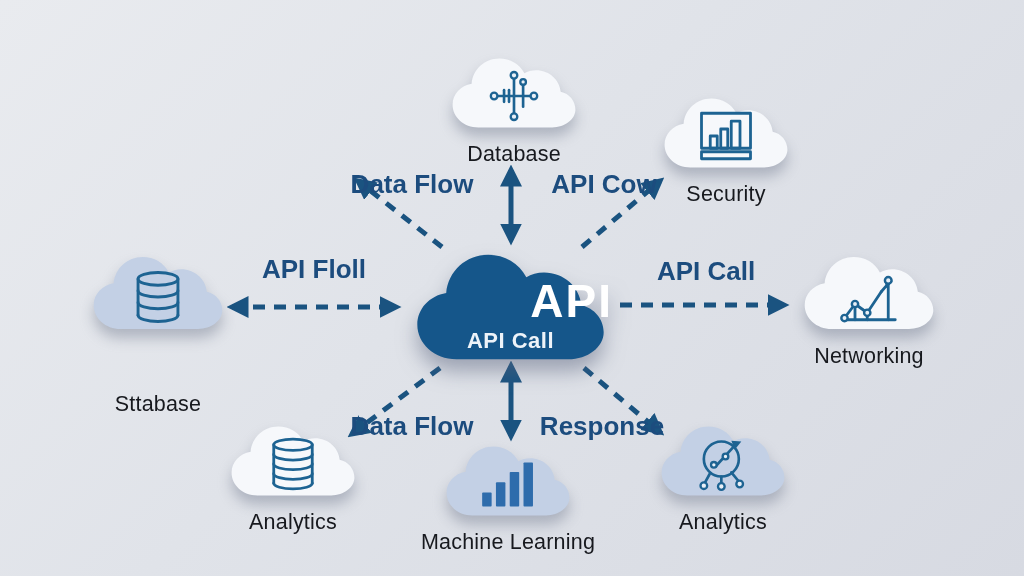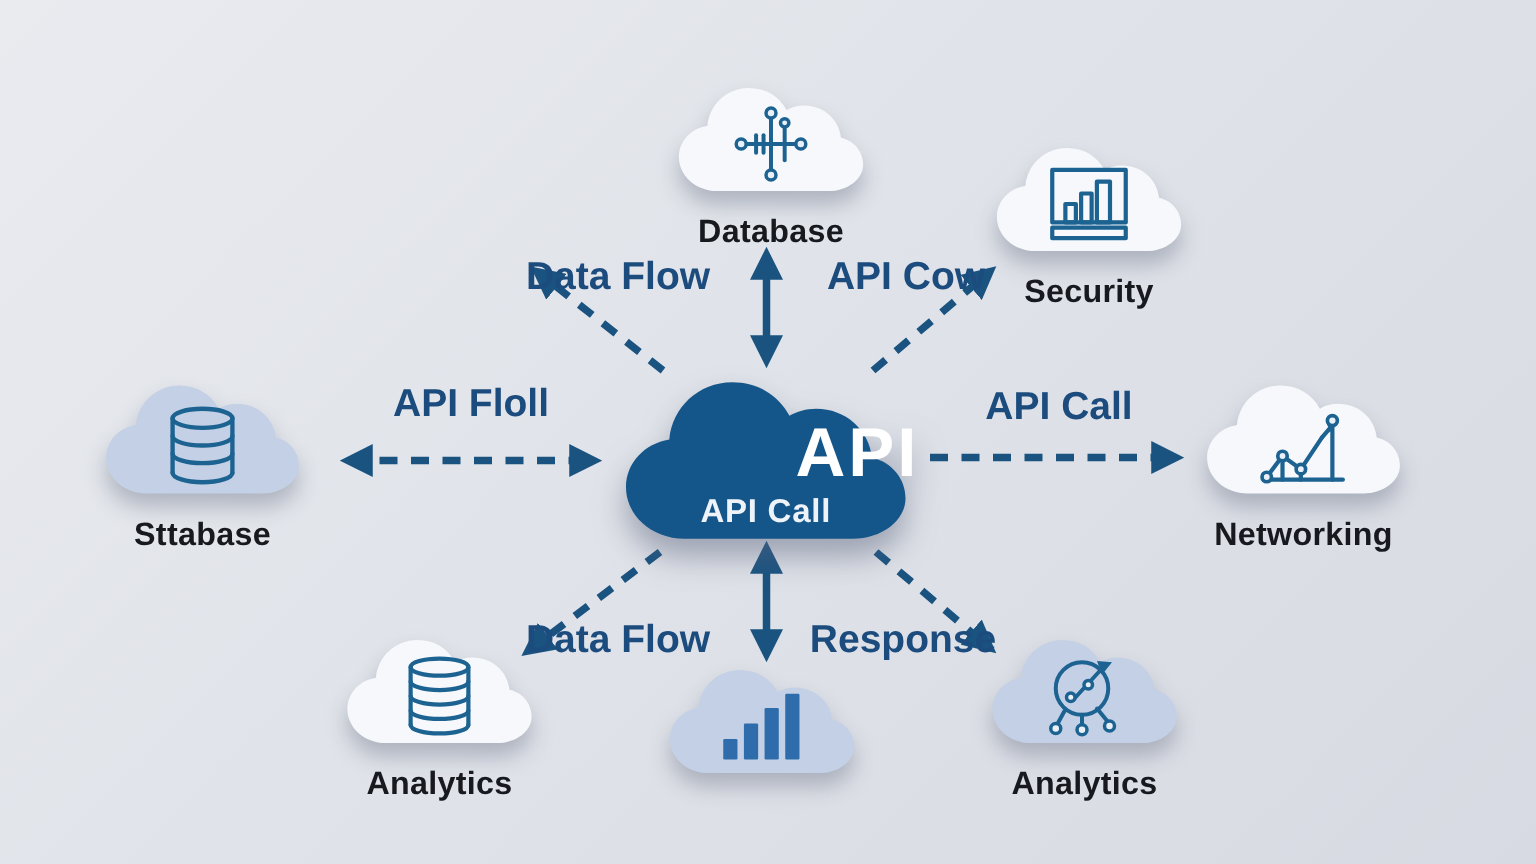--- a/index.html
+++ b/index.html
@@ -11,21 +11,21 @@
   }
   svg.arrows { position:absolute; inset:0; width:1024px; height:576px; }
   .node { position:absolute; display:flex; flex-direction:column; align-items:center; }
   .cloud-wrap { position:relative; width:100%; }
   .cloud-shape { width:100%; height:100%; display:block; }
   .cloud-light  .cloud-shape path { fill:#c3d0e5; }
   .cloud-white  .cloud-shape path { fill:#f6f8fb; }
   .cloud-wrap { filter:drop-shadow(0 9px 7px rgba(110,120,140,0.45)); }
   .node-icon { position:absolute; left:50%; top:54%; transform:translate(-50%,-50%); }
   .node-label {
-    margin-top:6px; font-size:21.5px; font-weight:700; color:#17191e;
+    margin-top:6px; font-size:21.5px; font-weight:400; color:#17191e;
     letter-spacing:.2px; white-space:nowrap; text-align:center;
   }
   .center-node { position:absolute; left:408px; top:232px; width:205px; height:150px;
     filter:drop-shadow(0 12px 10px rgba(90,100,125,0.5)); }
   .center-node svg { width:100%; height:100%; display:block; }
   .center-node .cloud-fill { fill:#15568a; }
   .center-title {
     position:absolute; left:0; right:0; top:42px; text-align:right;
     color:#ffffff; font-size:46px; font-weight:700; letter-spacing:2px;
   }
@@ -114,21 +114,21 @@
           <rect x="8" y="50" width="56" height="8"></rect>
           <rect x="18" y="32" width="8" height="14"></rect>
           <rect x="30" y="24" width="8" height="22"></rect>
           <rect x="42" y="15" width="10" height="31"></rect>
         </g>
       </svg>
     </div>
     <div class="node-label">Security</div>
   </div>
 
-  <div class="node cloud-light" style="left:62px; top:248px; width:146px;">
+  <div class="node cloud-light" style="left:85px; top:248px; width:146px;gap:48px;">
     <div class="cloud-wrap" style="height:90px;">
       <svg class="cloud-shape" viewBox="0 0 220 140">
           <path d="M172 126 L52 126 C28 126 10 109 10 89 C10 72 23 58 41 55 C43 32 62 14 86 14 C104 14 119 23 127 38 C132 35 139 33 146 33 C167 33 184 48 186 68 C200 71 210 83 210 97 C210 113 193 126 172 126 Z"></path>
         </svg>
       <svg class="node-icon" width="58" height="58" viewBox="0 0 64 64">
         <g class="icon-stroke">
           <ellipse cx="32" cy="12" rx="22" ry="7"></ellipse>
           <path d="M10 12 V 52"></path>
             <path d="M54 12 V 52"></path>
           <path d="M10 25 A 22 7 0 0 0 54 25"></path>
@@ -191,20 +191,21 @@
         </svg>
       <svg class="node-icon" width="62" height="52" viewBox="0 0 72 60">
         <g class="icon-fill">
           <rect x="6" y="40" width="11" height="16" rx="1"></rect>
           <rect x="22" y="28" width="11" height="28" rx="1"></rect>
           <rect x="38" y="16" width="11" height="40" rx="1"></rect>
           <rect x="54" y="5" width="11" height="51" rx="1"></rect>
         </g>
       </svg>
     </div>
+    <div class="node-label">Machine Learning</div>
   </div>
 
   <div class="node cloud-light" style="left:652px; top:418px; width:142px;">
     <div class="cloud-wrap" style="height:86px;">
       <svg class="cloud-shape" viewBox="0 0 220 140">
           <path d="M172 126 L52 126 C28 126 10 109 10 89 C10 72 23 58 41 55 C43 32 62 14 86 14 C104 14 119 23 127 38 C132 35 139 33 146 33 C167 33 184 48 186 68 C200 71 210 83 210 97 C210 113 193 126 172 126 Z"></path>
         </svg>
       <svg class="node-icon" width="60" height="58" viewBox="0 0 72 68">
         <g class="icon-stroke">
           <circle cx="34" cy="28" r="21"></circle>

